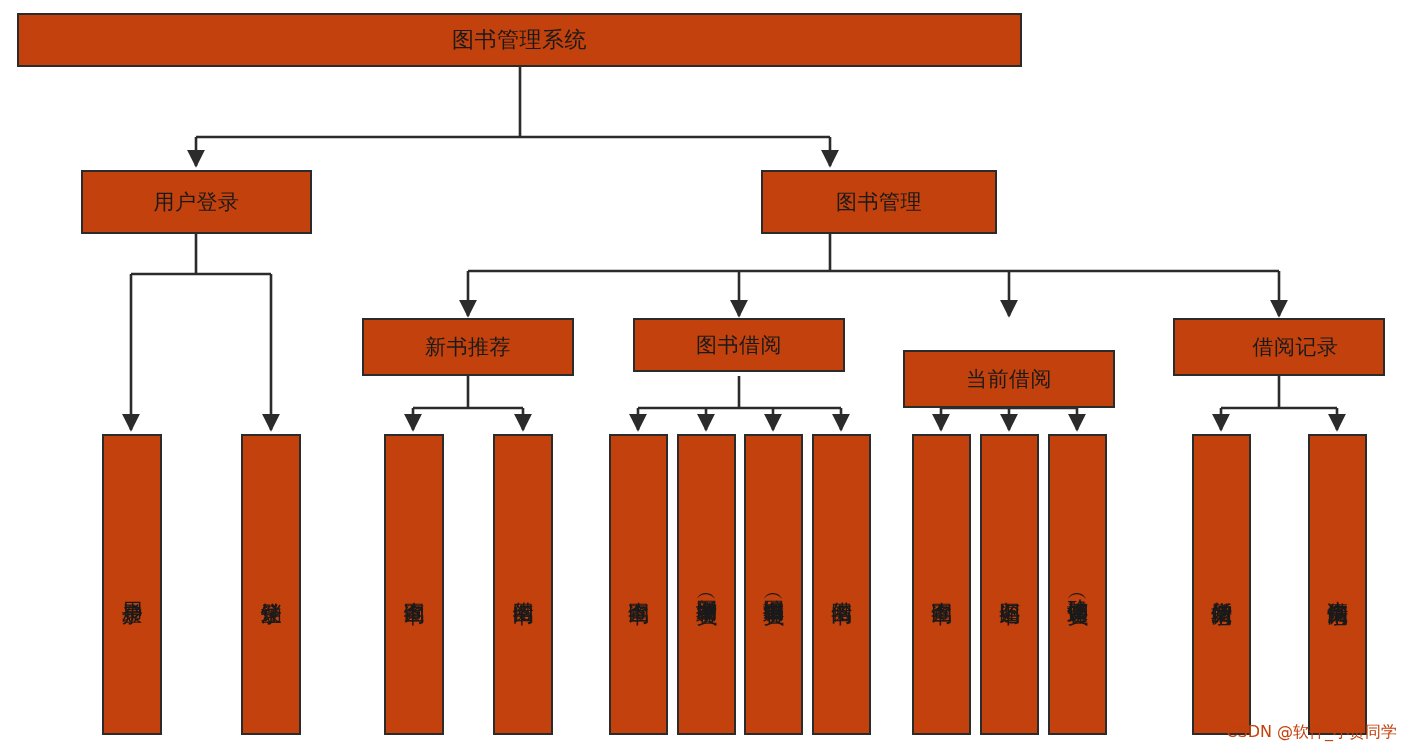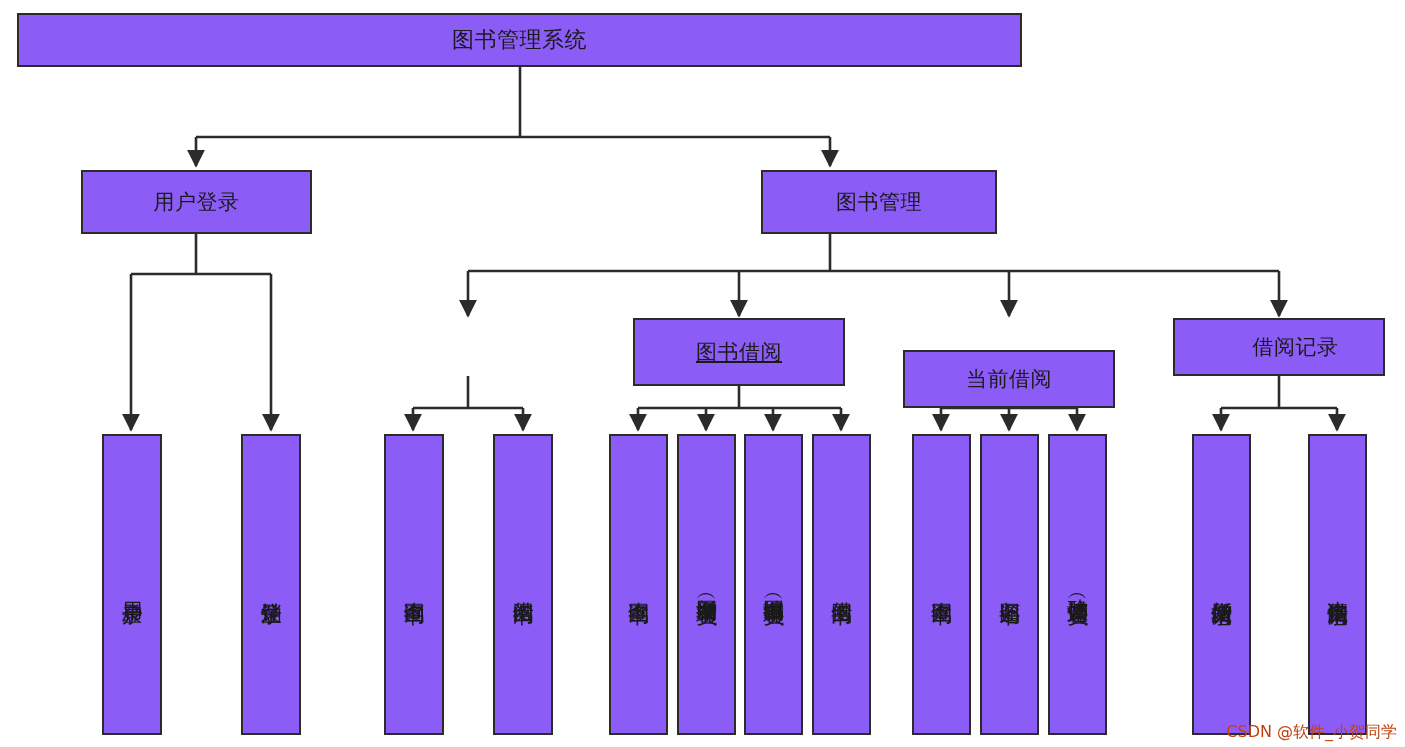--- a/index.html
+++ b/index.html
@@ -22,21 +22,21 @@
     position: absolute;
     left: 0;
     top: 0;
     width: 1405px;
     height: 747px;
     pointer-events: none;
   }
   .node {
     position: absolute;
     box-sizing: border-box;
-    background: #8b5cf6;
+    background: #c2410c;
     border: 2px solid #2b2b2b;
     display: flex;
     align-items: center;
     justify-content: center;
     color: #1a1a1a;
     z-index: 2;
   }
   .node .label {
     display: block;
     text-align: center;
@@ -136,22 +136,25 @@
   </div>
 
   <div class="node h" style="left:81px; top:170px; width:231px; height:64px;">
     <span class="label">用户登录</span>
   </div>
 
   <div class="node h" style="left:735px; top:170px; width:236px; height:64px;margin-left:26px;">
     <span class="label">图书管理</span>
   </div>
 
-
-  <div class="node h" style="left:633px; top:318px; width:212px; height:68px;text-decoration:underline;">
+  <div class="node h" style="left:362px; top:318px; width:212px; height:58px;">
+    <span class="label">新书推荐</span>
+  </div>
+
+  <div class="node h" style="left:633px; top:318px; width:212px; height:54px;">
     <span class="label">图书借阅</span>
   </div>
 
   <div class="node h" style="left:903px; top:318px; width:212px; height:58px;margin-top:32px;">
     <span class="label">当前借阅</span>
   </div>
 
   <div class="node h" style="left:1173px; top:318px; width:212px; height:58px;padding-left:33px;">
     <span class="label">借阅记录</span>
   </div>

